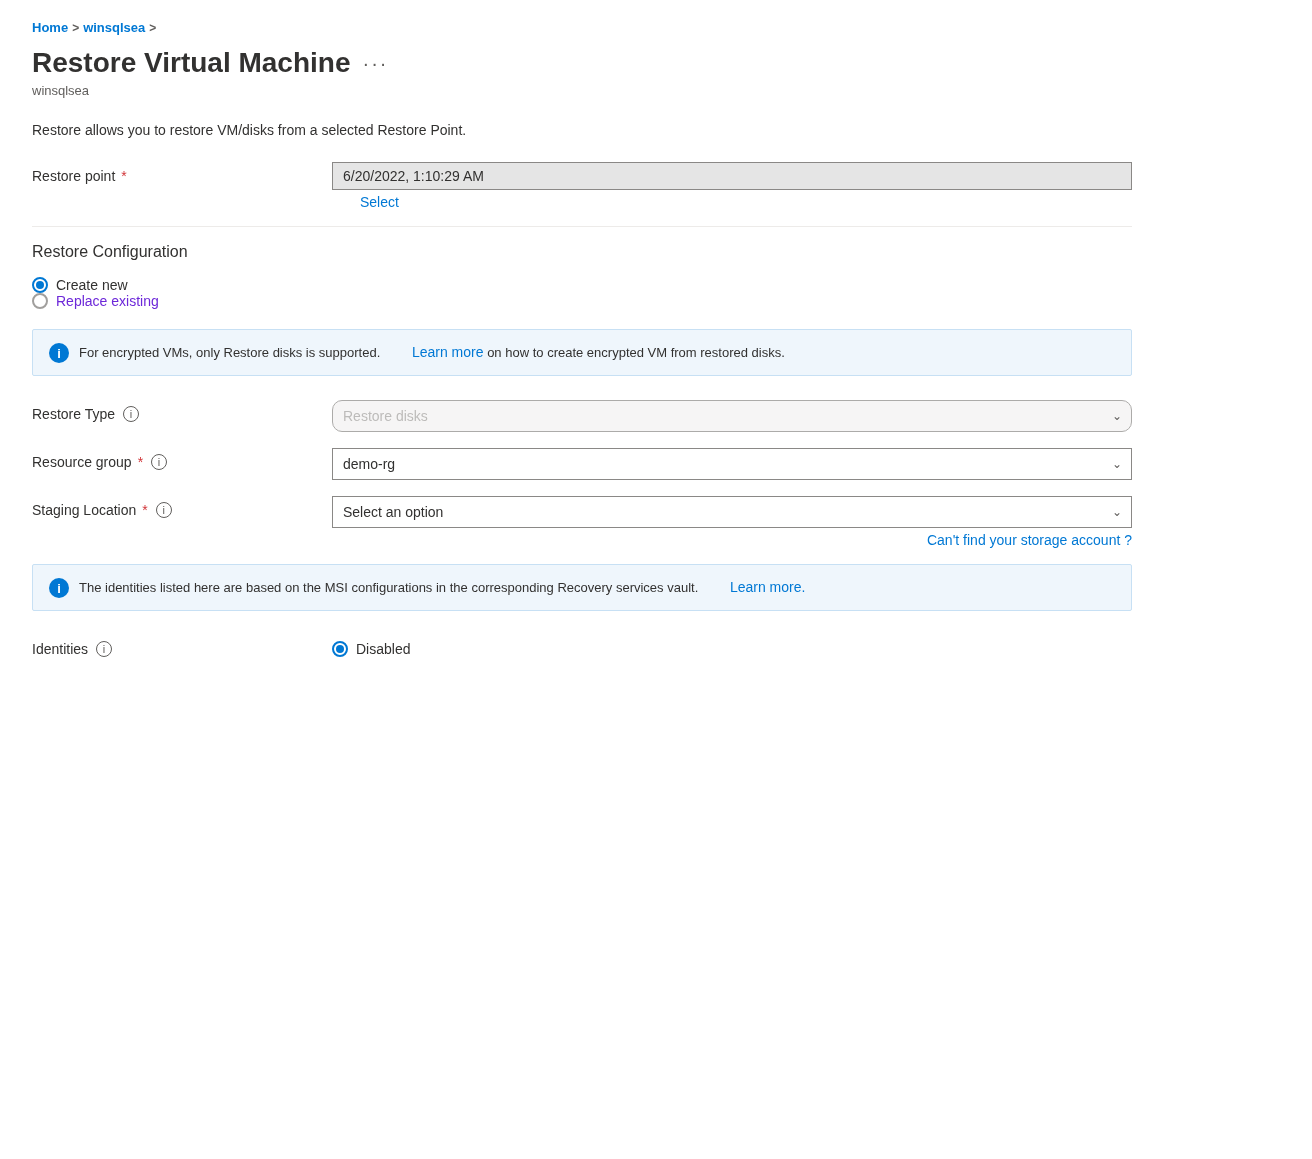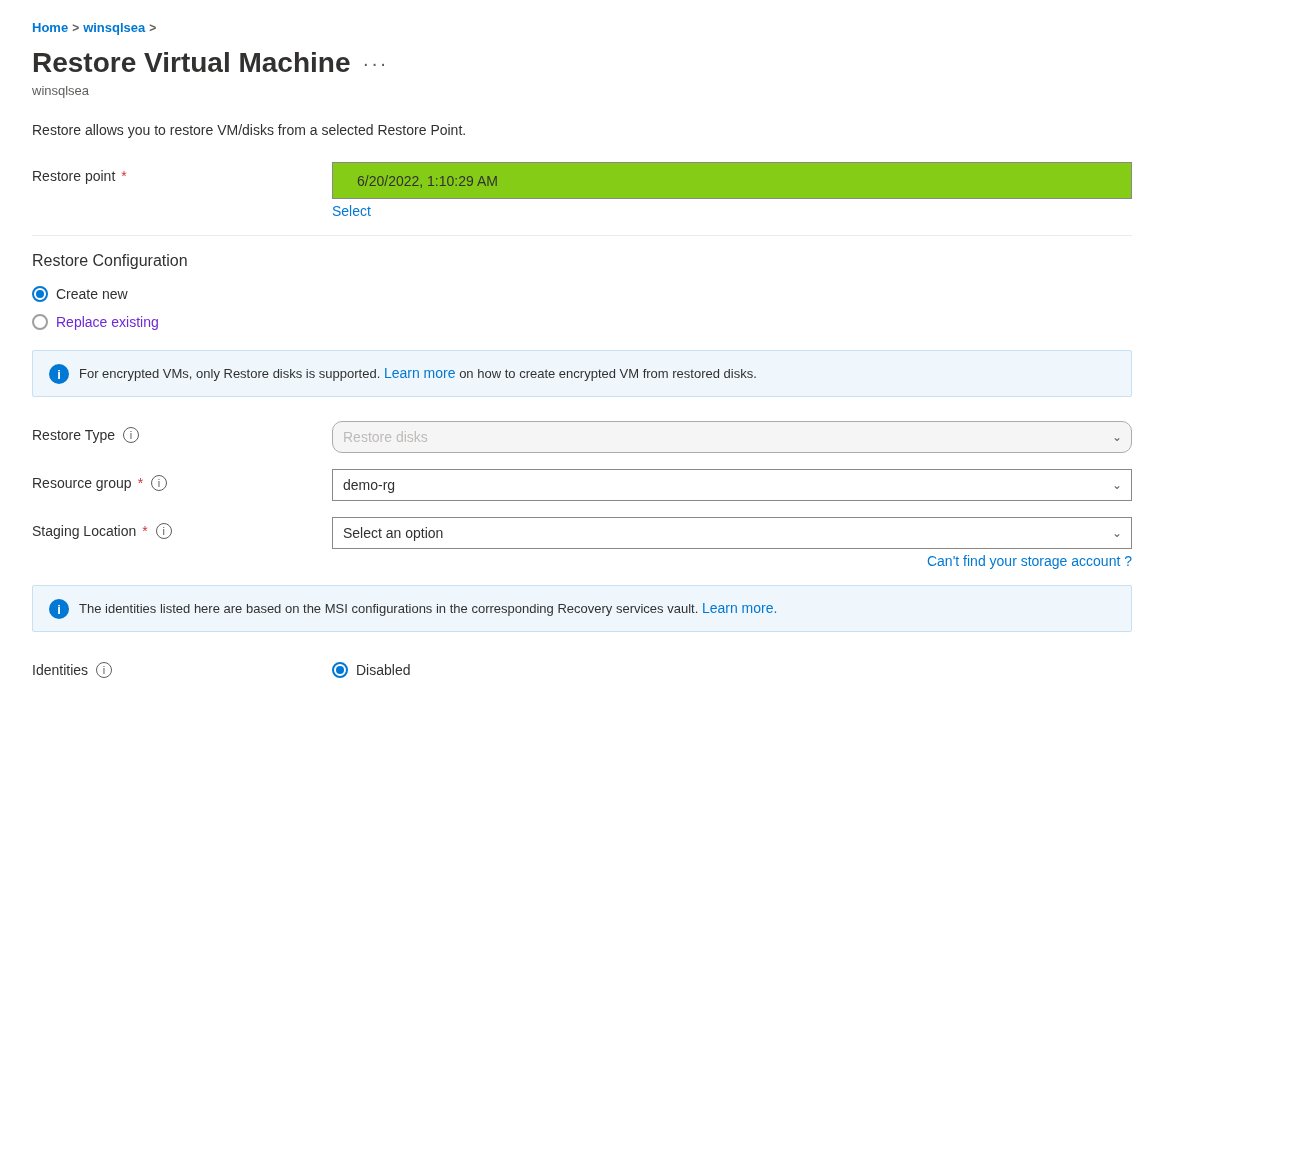--- a/index.html
+++ b/index.html
@@ -74,25 +74,25 @@
     .required-star {
       color: #d13438;
       margin-left: 2px;
     }
     .form-control-wrap {
       flex: 1;
     }
     .text-input {
       width: 100%;
       border: 1px solid #8a8886;
-      padding: 5px 24px;
-      font-size: 14px;
-      color: #323130;
-      background: #84cc16;
-      height: 37px;
+      padding: 5px 10px;
+      font-size: 14px;
+      color: #323130;
+      background: #e5e5e5;
+      height: 28px;
     }
     .select-input {
       width: 100%;
       border: 1px solid #8a8886;
       padding: 5px 10px;
       font-size: 14px;
       color: #323130;
       background: #fff;
       height: 32px;
       appearance: none;
@@ -115,37 +115,37 @@
     .select-disabled {
       background: #f3f2f1;
       color: #a19f9d;
       border-radius: 10px;
     }
     .link {
       color: #0078d4;
       text-decoration: none;
       font-size: 14px;
       cursor: pointer;
+      margin-left: 28px;
     }
     .static-value {
       font-size: 14px;
       color: #323130;
       padding-top: 6px;
     }
     .section-heading {
       font-size: 16px;
       font-weight: 400;
       color: #323130;
       margin-bottom: 16px;
       margin-top: 8px;
     }
     .radio-group {
       display: flex;
       flex-direction: column;
-      gap: 12px;
       margin-bottom: 20px;
     }
     .radio-item {
       display: flex;
       align-items: center;
       gap: 8px;
       cursor: pointer;
     }
     .radio-label {
       font-size: 14px;

